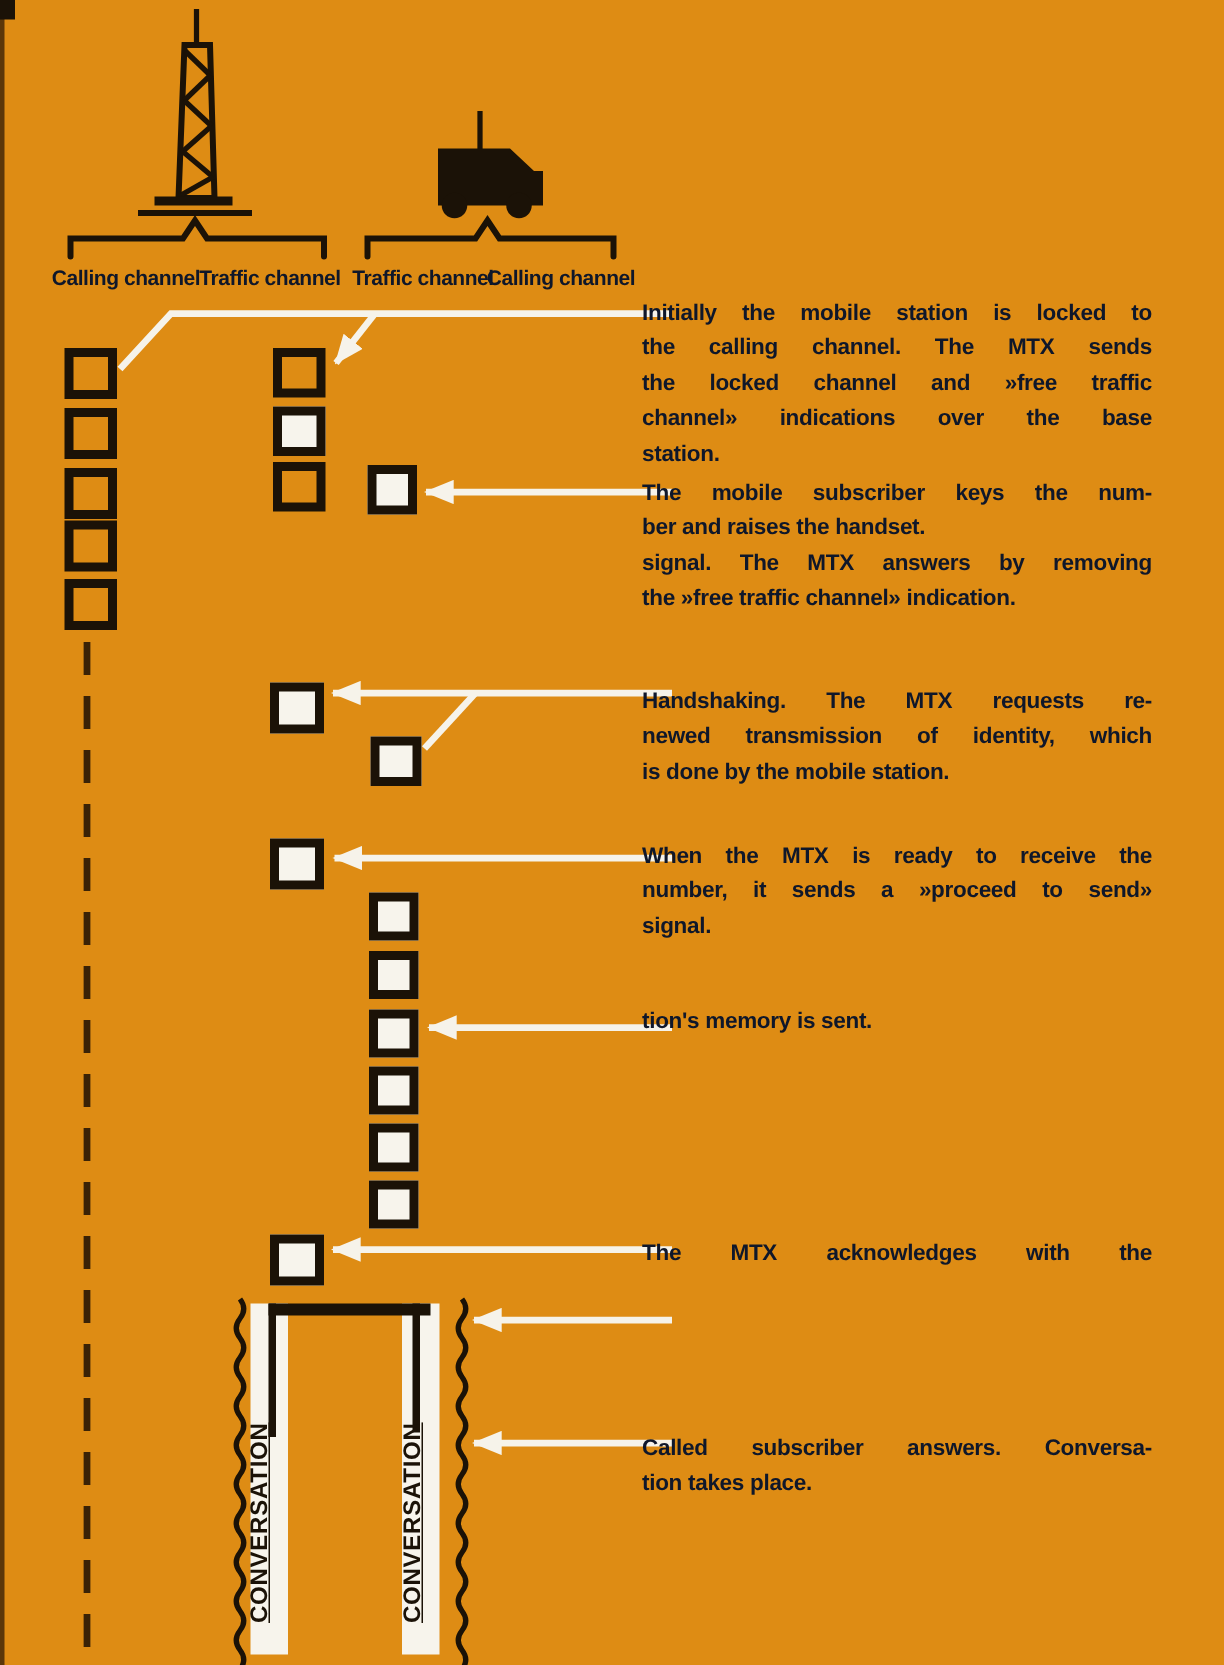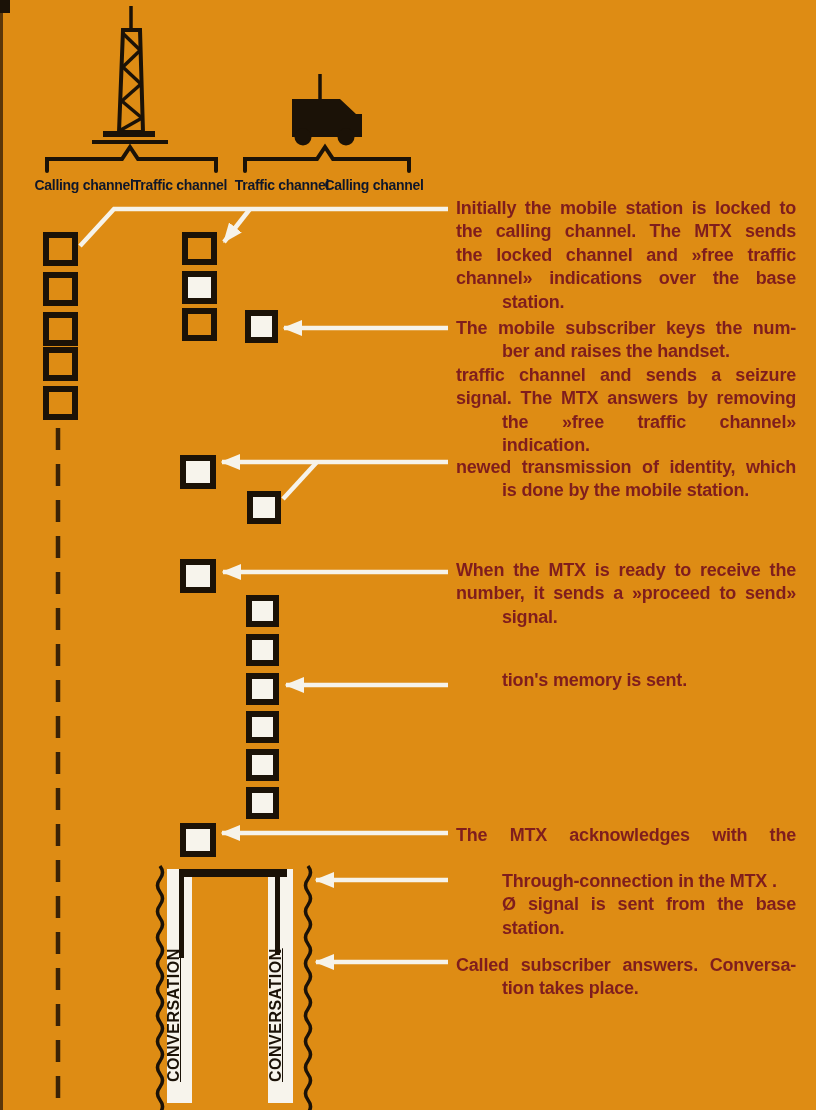--- a/index.html
+++ b/index.html
@@ -17,26 +17,26 @@
     letter-spacing:-0.3px;white-space:nowrap;
     transform:translateX(-50%);
   }
   .signal-block{
     position:absolute;
     border:6px solid #1b1207;
     box-sizing:border-box;
   }
   .anno{
     position:absolute;
-    left:456px;width:340px;
-    font-size:18px;font-weight:bold;color:#7f1d1d;
+    left:428px;width:340px;
+    font-size:15px;font-weight:bold;color:#0f172a;
     line-height:23.4px;letter-spacing:-0.2px;
   }
   .anno .ln{text-align:justify;text-align-last:justify;}
-  .anno .ln.end{text-align-last:left;margin-left:46px;}
+  .anno .ln.end{text-align-last:left;}
   .conv-label{
     position:absolute;
     width:130px;height:20px;line-height:20px;
     font-size:16px;font-weight:bold;color:#1b1207;
     text-align:center;letter-spacing:0.5px;
     text-decoration:underline;
     transform:rotate(-90deg);
     transform-origin:center;
   }
   .edge-strip{position:absolute;left:0;top:0;width:3px;height:1110px;background:#3a2206;opacity:.8;}
@@ -136,43 +136,39 @@
   <div class="anno" style="top:197px">
       <div class="ln">Initially the mobile station is locked to</div>
       <div class="ln">the calling channel. The MTX sends</div>
       <div class="ln">the locked channel and »free traffic</div>
       <div class="ln">channel» indications over the base</div>
       <div class="ln end">station.</div>
     </div>
   <div class="anno" style="top:317px">
       <div class="ln">The mobile subscriber keys the num-</div>
       <div class="ln end">ber and raises the handset.</div>
-      <div class="ln">traffic channel and sends a seizure</div>
       <div class="ln">signal. The MTX answers by removing</div>
       <div class="ln end">the »free traffic channel» indication.</div>
     </div>
   <div class="anno" style="top:456px">
+      <div class="ln">Handshaking. The MTX requests re-</div>
       <div class="ln">newed transmission of identity, which</div>
       <div class="ln end">is done by the mobile station.</div>
     </div>
   <div class="anno" style="top:559px">
       <div class="ln">When the MTX is ready to receive the</div>
       <div class="ln">number, it sends a »proceed to send»</div>
       <div class="ln end">signal.</div>
     </div>
   <div class="anno" style="top:669px">
       <div class="ln end">tion's memory is sent.</div>
     </div>
   <div class="anno" style="top:824px">
       <div class="ln">The MTX acknowledges with the</div>
     </div>
-  <div class="anno" style="top:870px">
-      <div class="ln end">Through-connection in the MTX .</div>
-      <div class="ln end">Ø signal is sent from the base station.</div>
-    </div>
   <div class="anno" style="top:954px">
       <div class="ln">Called subscriber answers. Conversa-</div>
       <div class="ln end">tion takes place.</div>
     </div>
 
   <div class="conv-label" style="left:109px;top:1007px">CONVERSATION</div>
   <div class="conv-label" style="left:211px;top:1007px">CONVERSATION</div>
 
 </div>
 

